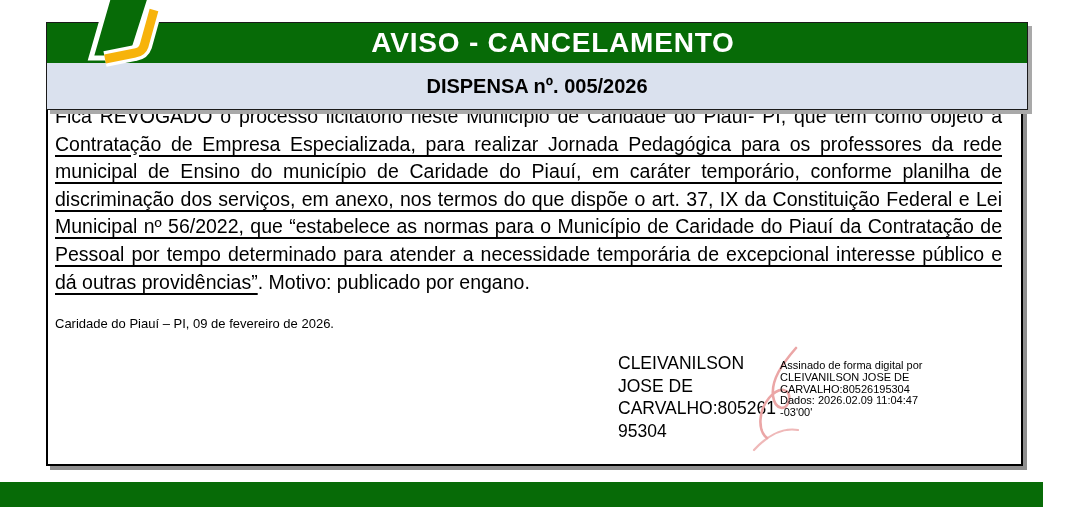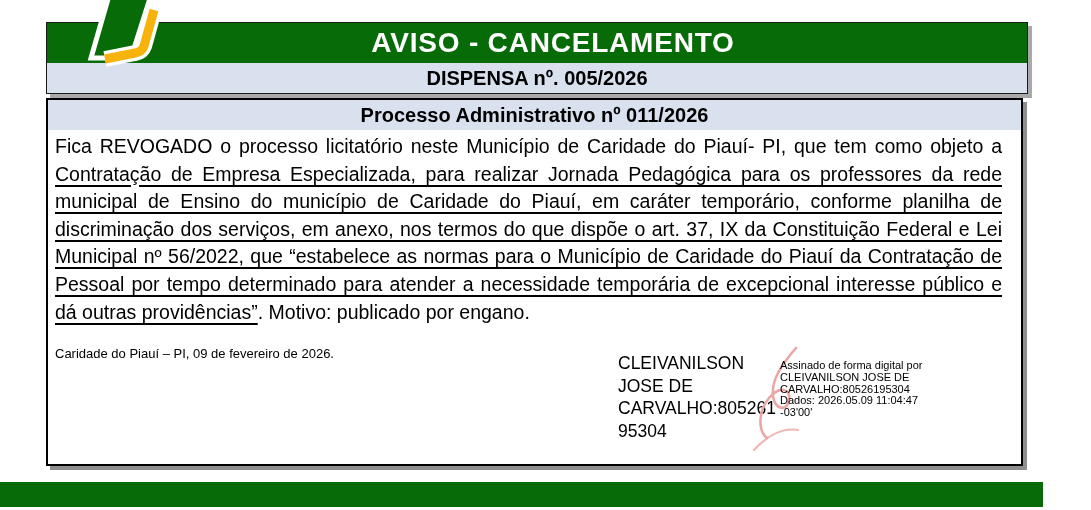--- a/index.html
+++ b/index.html
@@ -11,21 +11,21 @@
   
   .logo{position:absolute;left:78px;top:0;z-index:3;}
 
   
   .banner{
     position:absolute;left:46px;top:22px;width:980px;z-index:2;
     border:1px solid #1a1a1a;box-shadow:4px 4px 0 #a9a9a9;
   }
   .banner-green{height:40px;background:#076b07;display:flex;align-items:center;justify-content:center;padding-left:32px;}
   .banner-title{color:#ffffff;font-weight:bold;font-size:28px;letter-spacing:.8px;}
-  .banner-blue{height:30px;background:#dae1ee;display:flex;align-items:center;justify-content:center;}
+  .banner-blue{height:46px;background:#dae1ee;display:flex;align-items:center;justify-content:center;}
   .banner-subtitle{color:#000;font-weight:bold;font-size:20px;}
 
   
   .doc-box{
     position:absolute;left:46px;top:98px;width:973px;height:364px;background:#fff;
     border:2px solid #000;box-shadow:4px 4px 0 #8f8f8f;z-index:1;
   }
   .doc-header{
     height:30px;background:#dae1ee;display:flex;align-items:center;justify-content:center;
     font-weight:bold;font-size:20px;
@@ -67,31 +67,30 @@
   <div class="banner">
     <div class="banner-green">
       <span class="banner-title">AVISO - CANCELAMENTO</span>
     </div>
     <div class="banner-blue">
       <span class="banner-subtitle">DISPENSA nº. 005/2026</span>
     </div>
   </div>
 
   <div class="doc-box">
-    <div class="doc-header">Processo Administrativo nº 011/2026</div>
 
     <p class="doc-body"><span>Fica REVOGADO o processo licitatório neste Município de Caridade do Piauí- PI, que tem como objeto a </span><u>Contratação de Empresa Especializada, para realizar Jornada Pedagógica para os professores da rede municipal de Ensino do município de Caridade do Piauí, em caráter temporário, conforme planilha de discriminação dos serviços, em anexo, nos termos do que dispõe o art. 37, IX da Constituição Federal e Lei Municipal nº 56/2022, que “estabelece as normas para o Município de Caridade do Piauí da Contratação de Pessoal por tempo determinado para atender a necessidade temporária de excepcional interesse público e dá outras providências”</u><span>. Motivo: publicado por engano.</span></p>
 
     <div class="date-line">Caridade do Piauí – PI, 09 de fevereiro de 2026.</div>
 
     <div class="signature">
       <div class="sig-name">CLEIVANILSON JOSE DE CARVALHO:80526195304</div>
       <svg class="sig-flourish" width="56" height="112" viewBox="0 0 56 112">
         <path d="M46,4 C32,20 21,36 23,52 C25,66 37,68 39,56 C41,44 29,42 19,54 C9,66 7,86 17,94" fill="none" stroke="#eba6a6" stroke-width="2.6" stroke-linecap="round"></path>
         <path d="M4,106 C15,94 31,83 48,86" fill="none" stroke="#eba6a6" stroke-width="2.2" stroke-linecap="round" opacity="0.8"></path>
       </svg>
-      <div class="sig-details">Assinado de forma digital por CLEIVANILSON JOSE DE CARVALHO:80526195304 Dados: 2026.05.09 11:04:47 -03'00'</div>
+      <div class="sig-details">Assinado de forma digital por CLEIVANILSON JOSE DE CARVALHO:80526195304 Dados: 2026.02.09 11:04:47 -03'00'</div>
     </div>
   </div>
 
   <div class="footer-bar"></div>
 
 </div>
 
 </body></html>

